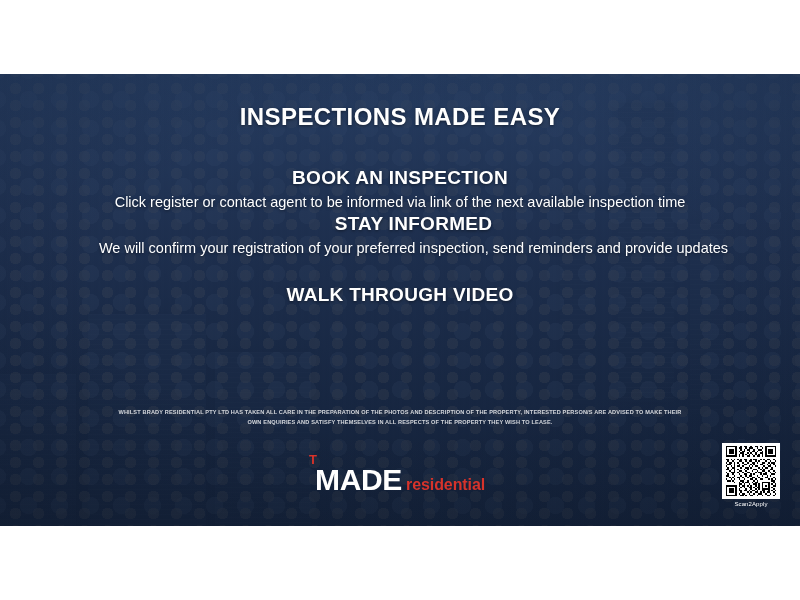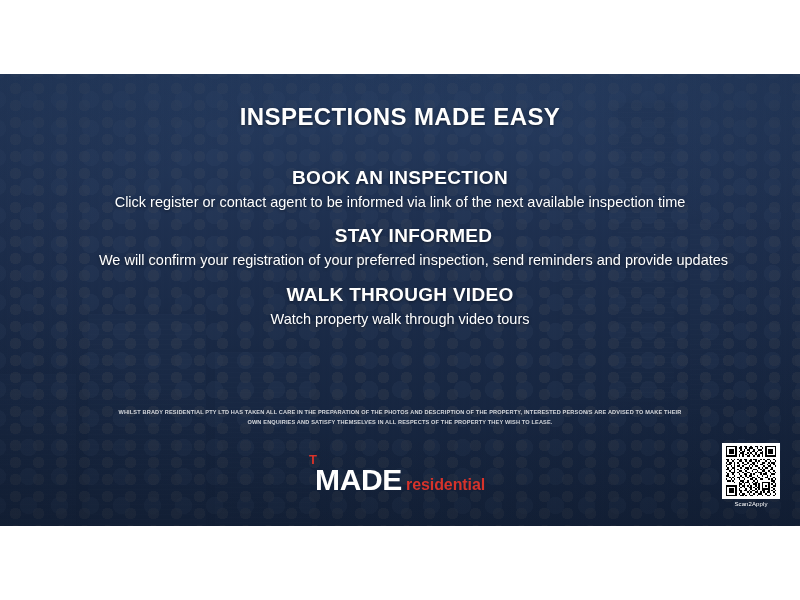--- a/index.html
+++ b/index.html
@@ -130,21 +130,21 @@
   }
   .sec-sub {
     font-size: 14.5px;
     font-weight: 400;
     line-height: 1.35;
     margin-top: 3px;
     text-shadow: 0 1px 3px rgba(0,0,0,.45);
   }
 
   #sec-book   { top: 92px; }
-  #sec-stay   { top: 150px; padding-left: 27px; }
+  #sec-stay   { top: 138px; padding-left: 27px; }
   #sec-walk   { top: 209px; }
 
   .note {
     position: absolute;
     left: 0; right: 0;
     top: 270px;
     font-size: 10.5px;
     font-weight: 700;
     letter-spacing: .25px;
     text-shadow: 0 1px 2px rgba(0,0,0,.5);
@@ -266,21 +266,20 @@
         <div class="sec-sub">Click register or contact agent to be informed via link of the next available inspection time</div>
       </div>
 
       <div class="section" id="sec-stay">
         <div class="sec-title">STAY INFORMED</div>
         <div class="sec-sub">We will confirm your registration of your preferred inspection, send reminders and provide updates</div>
       </div>
 
       <div class="section" id="sec-walk">
         <div class="sec-title">WALK THROUGH VIDEO</div>
-        <div class="sec-sub">Watch property walk through video tours</div>
       </div>
 
 
 
       <div class="disclaimer">
         <div>WHILST BRADY RESIDENTIAL PTY LTD HAS TAKEN ALL CARE IN THE PREPARATION OF THE PHOTOS AND DESCRIPTION OF THE PROPERTY, INTERESTED PERSON/S ARE ADVISED TO MAKE THEIR</div>
         <div>OWN ENQUIRIES AND SATISFY THEMSELVES IN ALL RESPECTS OF THE PROPERTY THEY WISH TO LEASE.</div>
       </div>
 
       <div id="logo">

